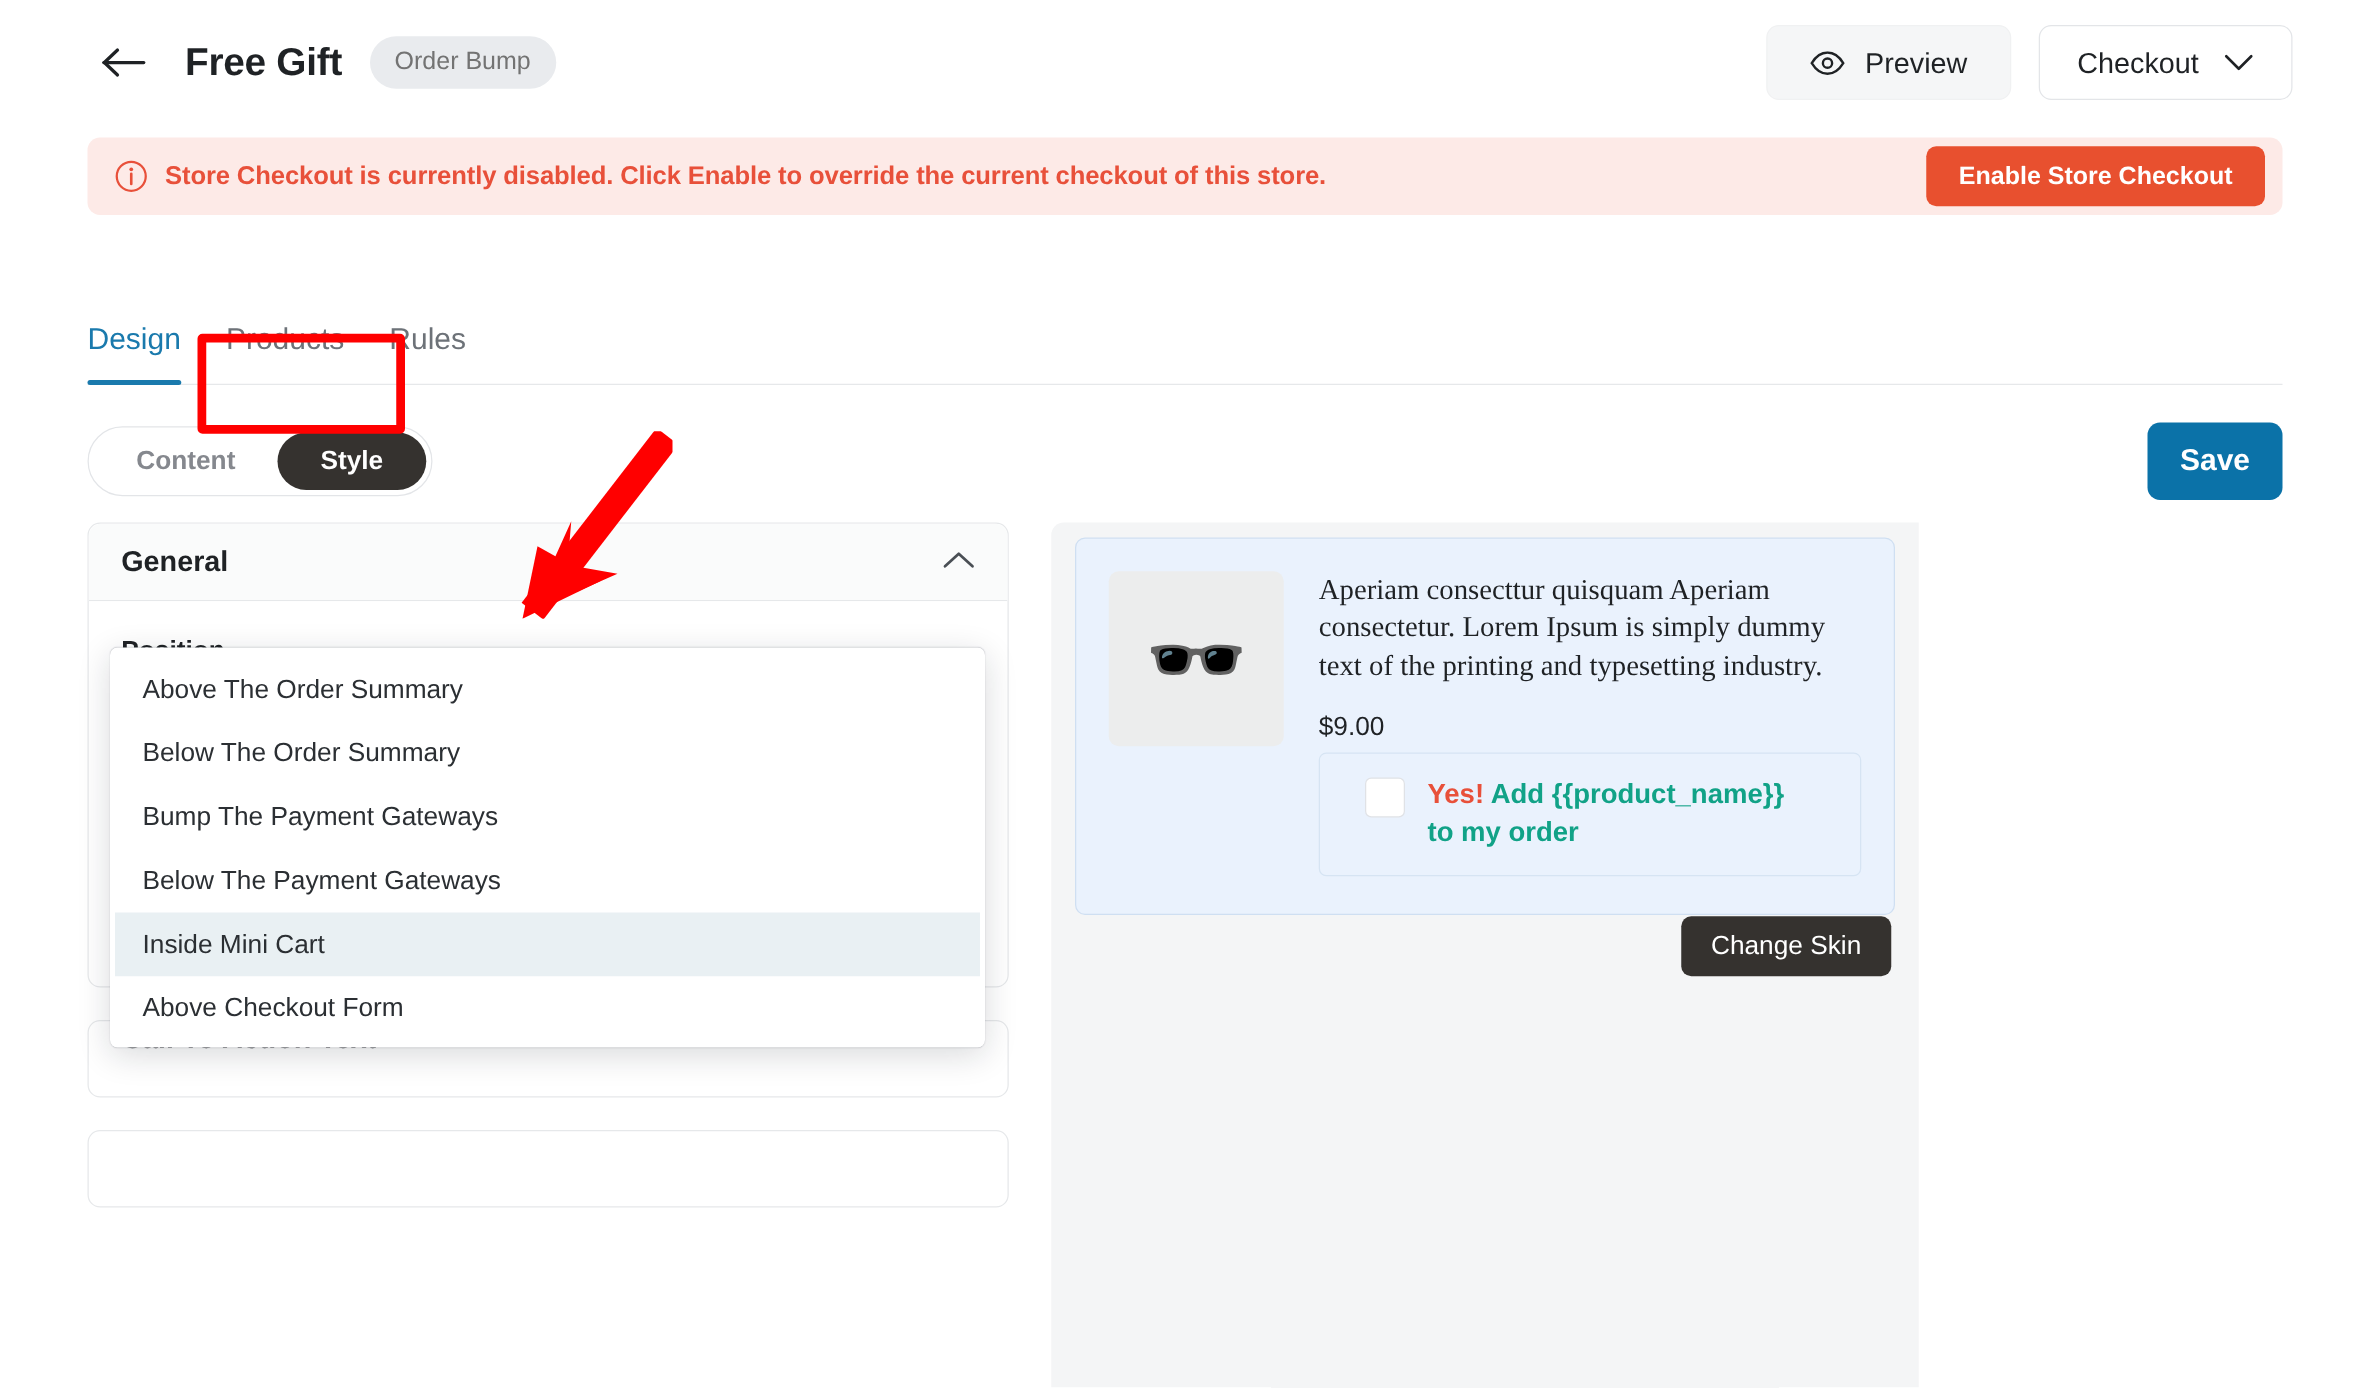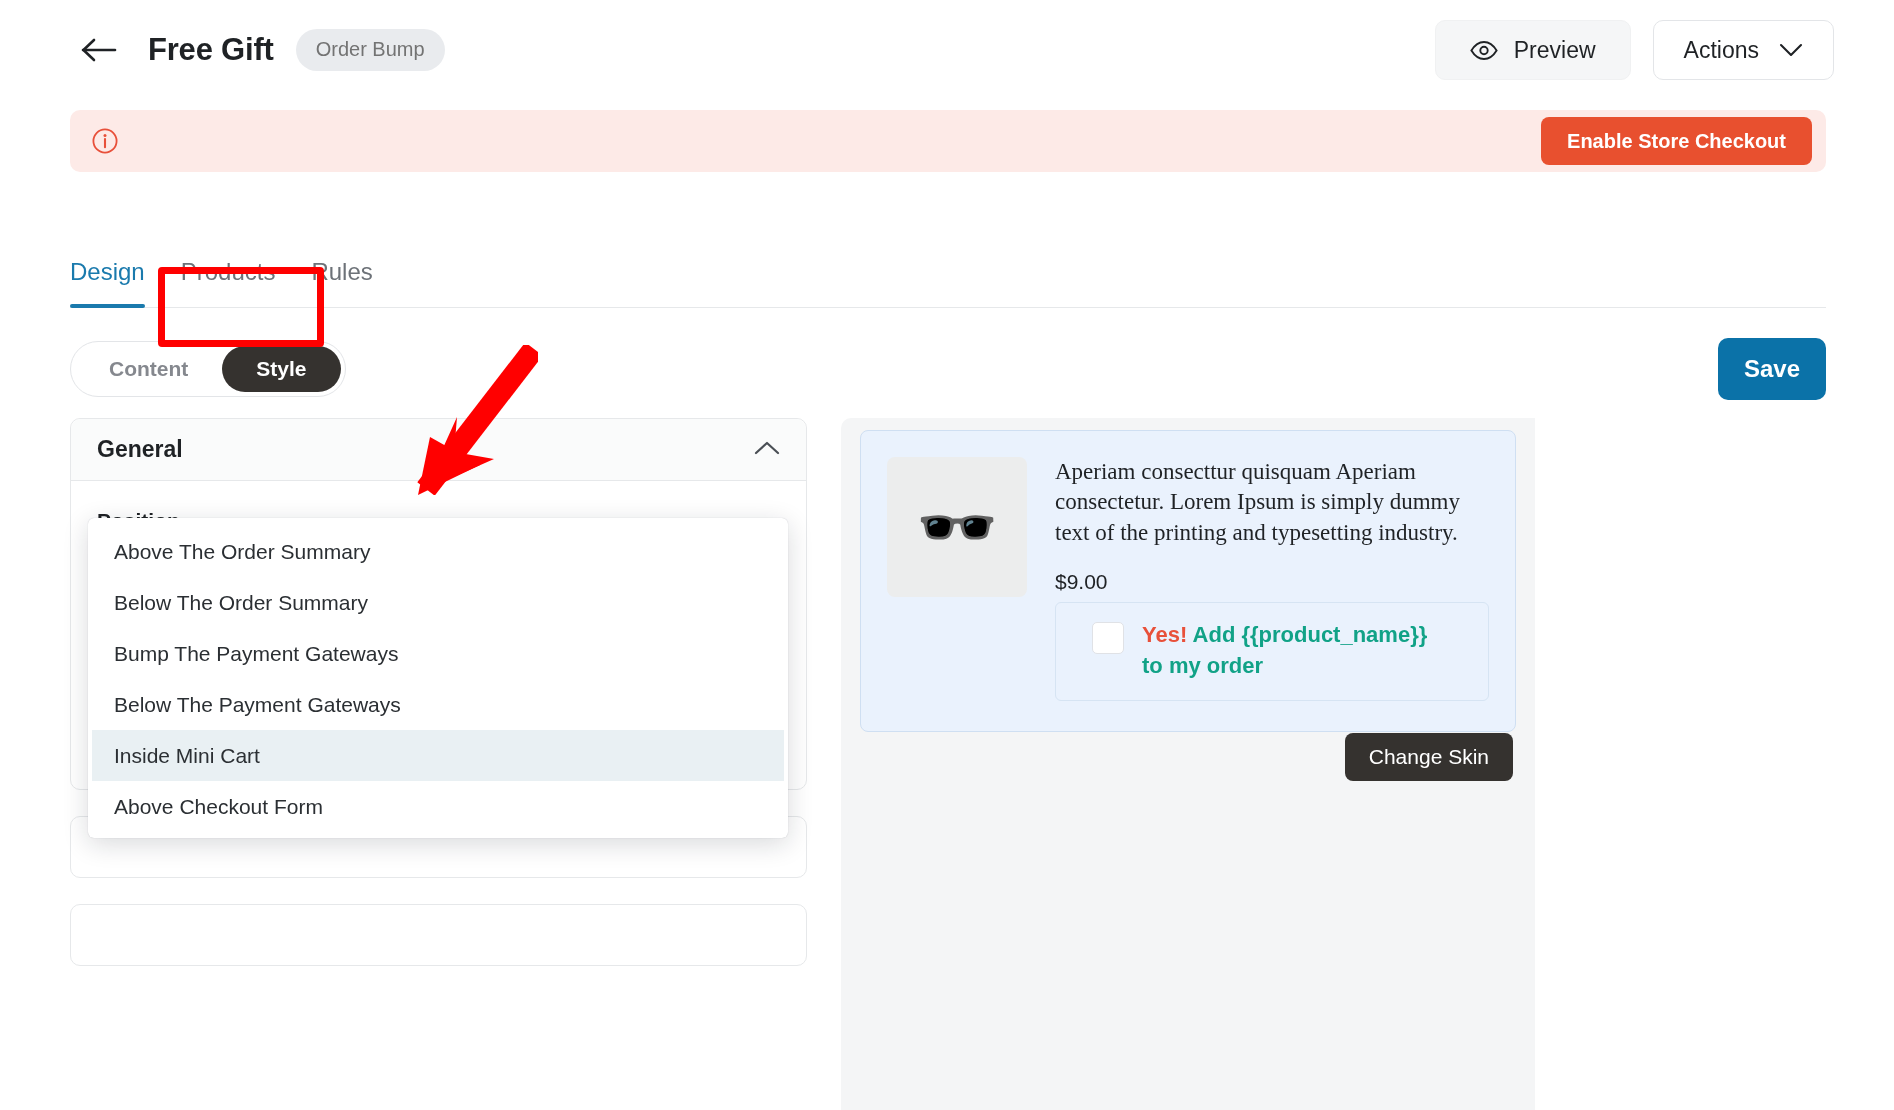--- a/index.html
+++ b/index.html
@@ -204,34 +204,35 @@
 
     <div class="header-right">
       <div class="btn-preview">
         <svg width="28" height="19" viewBox="0 0 28 19">
           <path d="M1.4 9.5 C5 3.6 9.4 1 14 1 C18.6 1 23 3.6 26.6 9.5 C23 15.4 18.6 18 14 18 C9.4 18 5 15.4 1.4 9.5 Z" fill="none" stroke="#1f2225" stroke-width="1.9"></path>
           <circle cx="14" cy="9.5" r="3.7" fill="none" stroke="#1f2225" stroke-width="1.9"></circle>
         </svg>
         <span>Preview</span>
       </div>
       <div class="btn-actions">
-        <span>Actions</span>
+        <span>Checkout</span>
         <svg width="24" height="14" viewBox="0 0 24 14">
           <path d="M2 2 L12 12 L22 2" fill="none" stroke="#1f2225" stroke-width="2.1" stroke-linecap="round" stroke-linejoin="round"></path>
         </svg>
       </div>
     </div>
   </div>
 
   <div class="alert">
     <svg class="alert-icon" viewBox="0 0 26 26">
       <circle cx="13" cy="13" r="11.6" fill="none" stroke="#e8503a" stroke-width="1.8"></circle>
       <circle cx="13" cy="7.4" r="1.5" fill="#e8503a"></circle>
       <path d="M13 11 V19.2" stroke="#e8503a" stroke-width="2.1" stroke-linecap="round"></path>
     </svg>
+    <span class="alert-text">Store Checkout is currently disabled. Click Enable to override the current checkout of this store.</span>
     <button class="btn-enable">Enable Store Checkout</button>
   </div>
 
   <div class="tabs">
     <div class="tab active">Design</div>
     <div class="tab">Products</div>
     <div class="tab">Rules</div>
   </div>
 
   <div class="seg-row">

